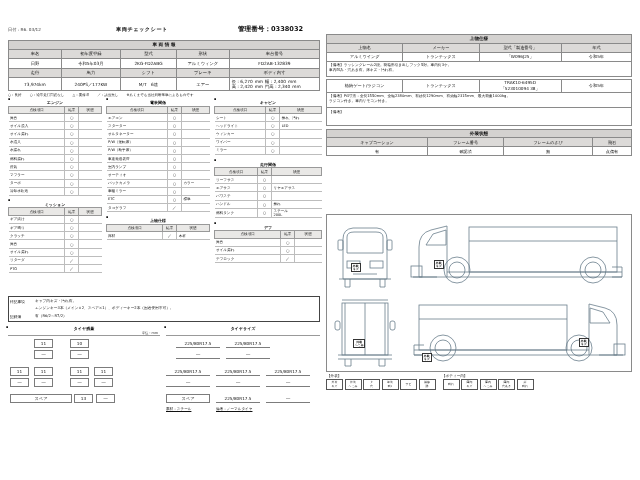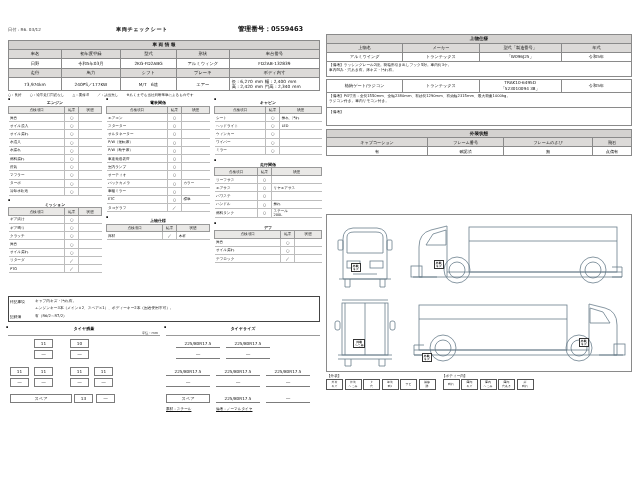--- a/index.html
+++ b/index.html
@@ -99,21 +99,21 @@
 </style>
 </head>
 <body>
 
 <div class="page">
 
   <div class="topbar">
     <div class="date">日付：R6. 03/12</div>
     <div class="sheettitle">車両チェックシート</div>
   </div>
-  <div class="mng" style="position:absolute;left:238px;top:25px;">管理番号：0559463</div>
+  <div class="mng" style="position:absolute;left:238px;top:25px;">管理番号：0338032</div>
 
   <div class="leftpanel">
     <table class="vinfo">
       <tbody>
           <tr>
             <td class="hdr titlebar" colspan="5">車 両 情 報</td>
           </tr>
       <tr>
         <td class="hdrLite" style="width:17%">車名</td>
         <td class="hdrLite" style="width:19%">初年度登録</td>

